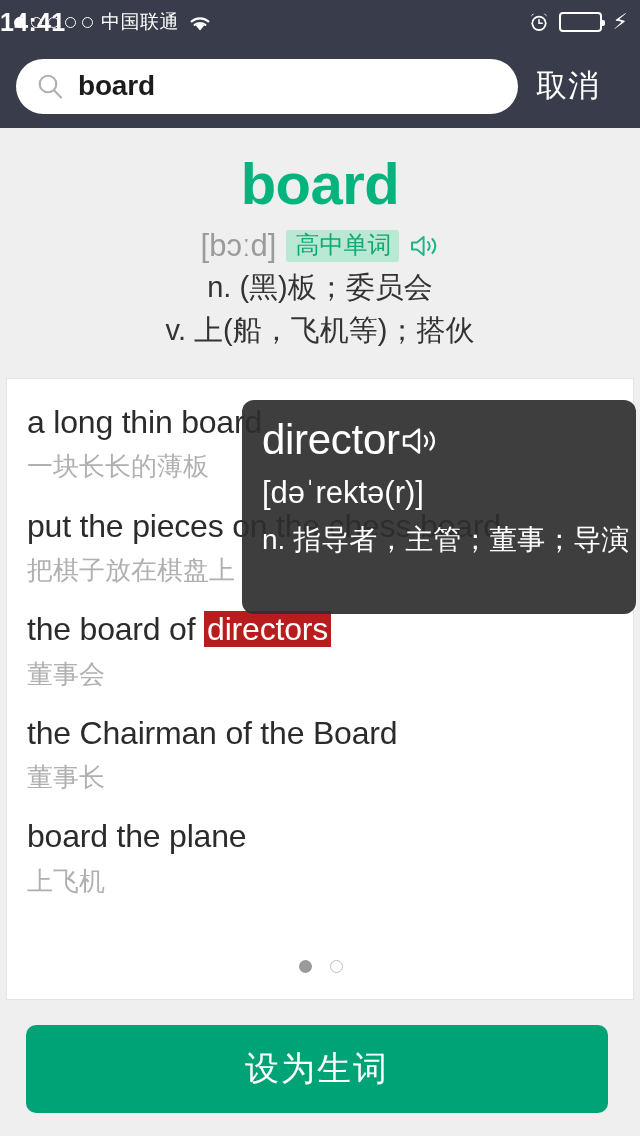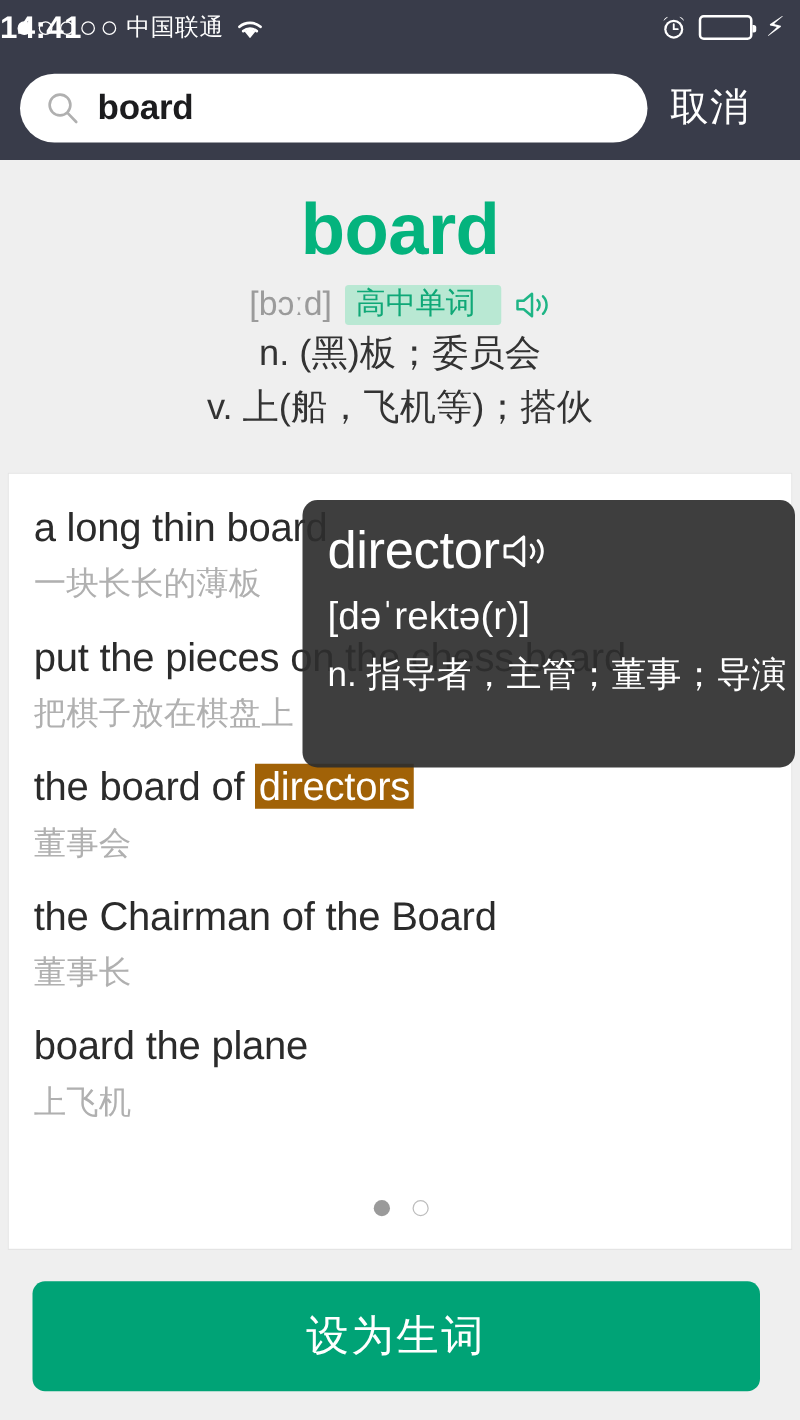--- a/index.html
+++ b/index.html
@@ -57,38 +57,38 @@
     position:absolute;top:128px;left:0;width:640px;height:250px;
     background:#efefef;text-align:center;
   }
   #word{
     margin-top:24px;font-size:58px;font-weight:bold;color:#04b37d;
     letter-spacing:-0.5px;line-height:1.1;
   }
   #phonrow{
     margin-top:12px;display:flex;align-items:center;justify-content:center;gap:10px;
   }
-  #phonetic{font-size:27px;color:#9b9b9b;}
+  #phonetic{font-size:31px;color:#9b9b9b;}
   #tag{
     background:#b9e8d3;color:#0fa877;font-size:24px;
-    padding:3px 20px 5px 9px;border-radius:3px;line-height:1;
+    padding:3px 8px 5px 9px;border-radius:3px;line-height:1;
   }
   .spk-green{width:30px;height:26px;}
   .defline{font-size:29px;color:#333333;line-height:1.35;margin-top:4px;}
 
   
   #card{
     position:absolute;top:378px;left:6px;width:628px;height:622px;
     background:#ffffff;border:1px solid #e4e4e4;box-sizing:border-box;
     overflow:hidden;
   }
   .ex{padding:0 0 0 20px;}
   .ex-en{font-size:32px;color:#2b2b2b;line-height:1.2;padding-top:24px;letter-spacing:-0.2px;}
   .ex-cn{font-size:26px;color:#b0b0b0;line-height:1.2;padding-top:10px;}
-  .hl{background:#a16207;color:#ffffff;padding:0 3px;}
+  .hl{background:#b91c1c;color:#ffffff;padding:0 3px;}
   #dots-page{
     position:absolute;left:0;bottom:26px;width:628px;
     display:flex;align-items:center;justify-content:center;gap:18px;
   }
   .pdot{width:13px;height:13px;border-radius:50%;box-sizing:border-box;}
   .pdot.on{background:#9a9a9a;}
   .pdot.off{border:1.5px solid #bdbdbd;}
 
   
   #popup{

